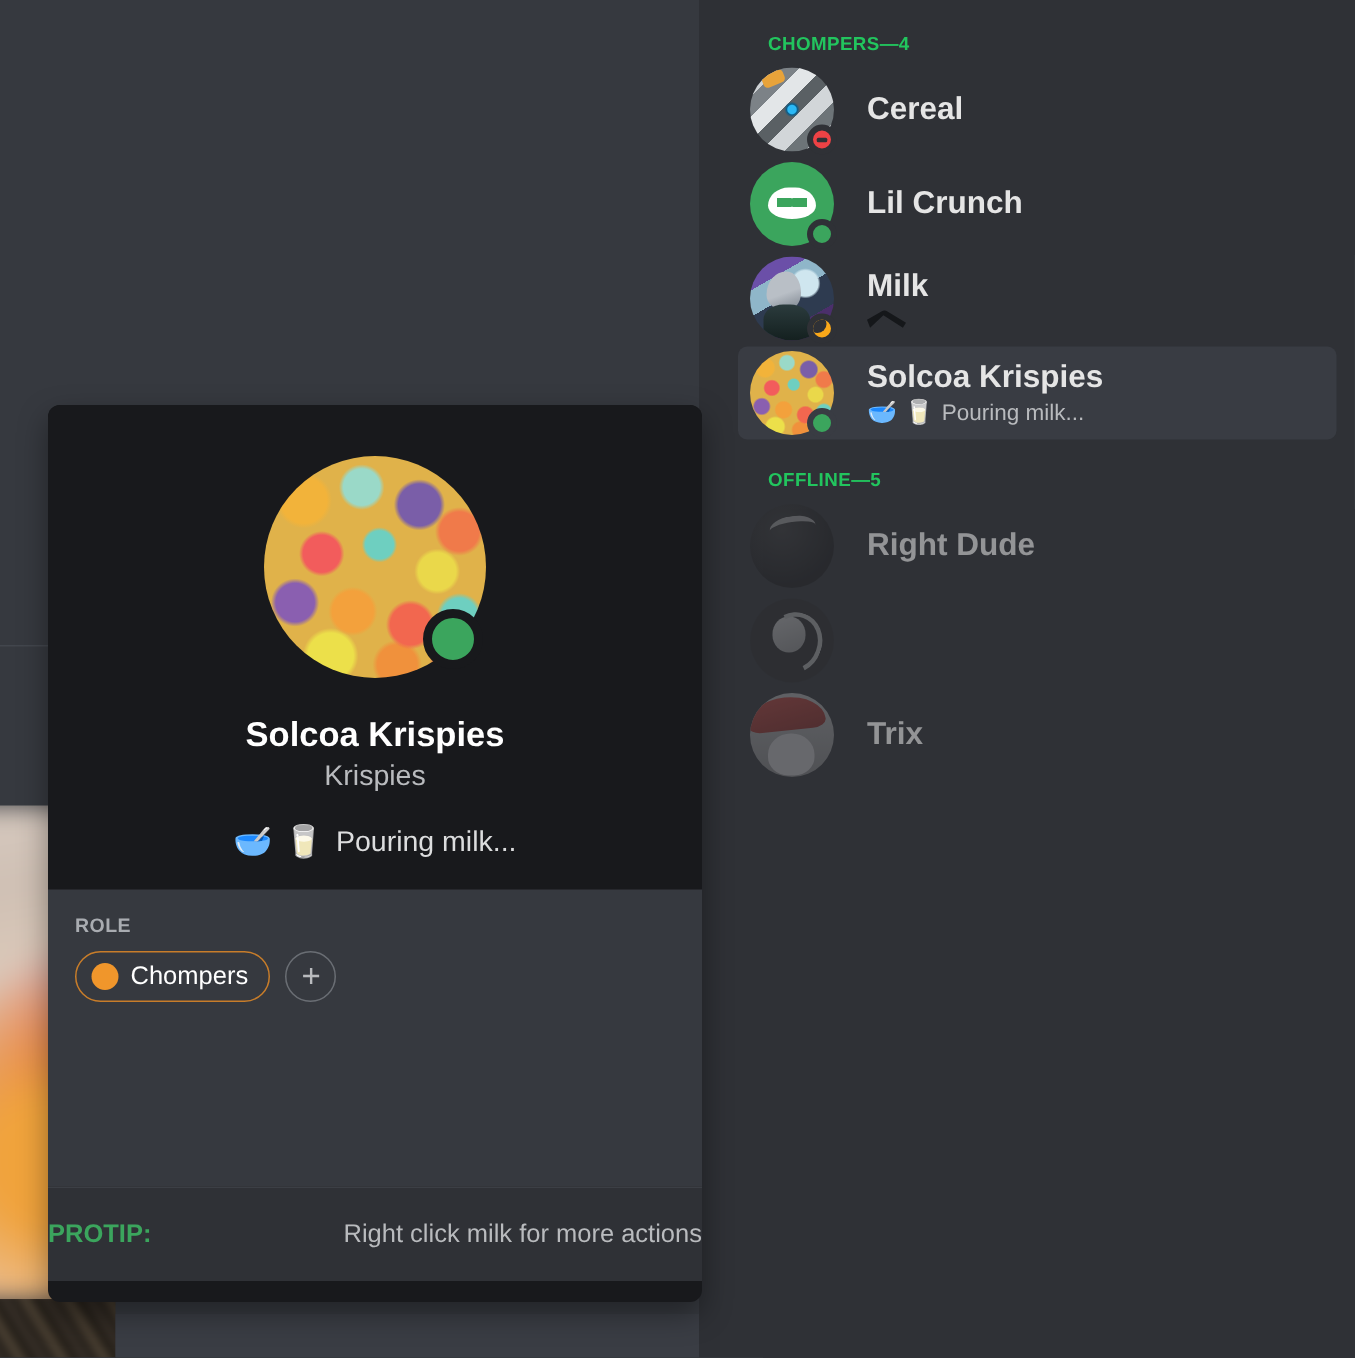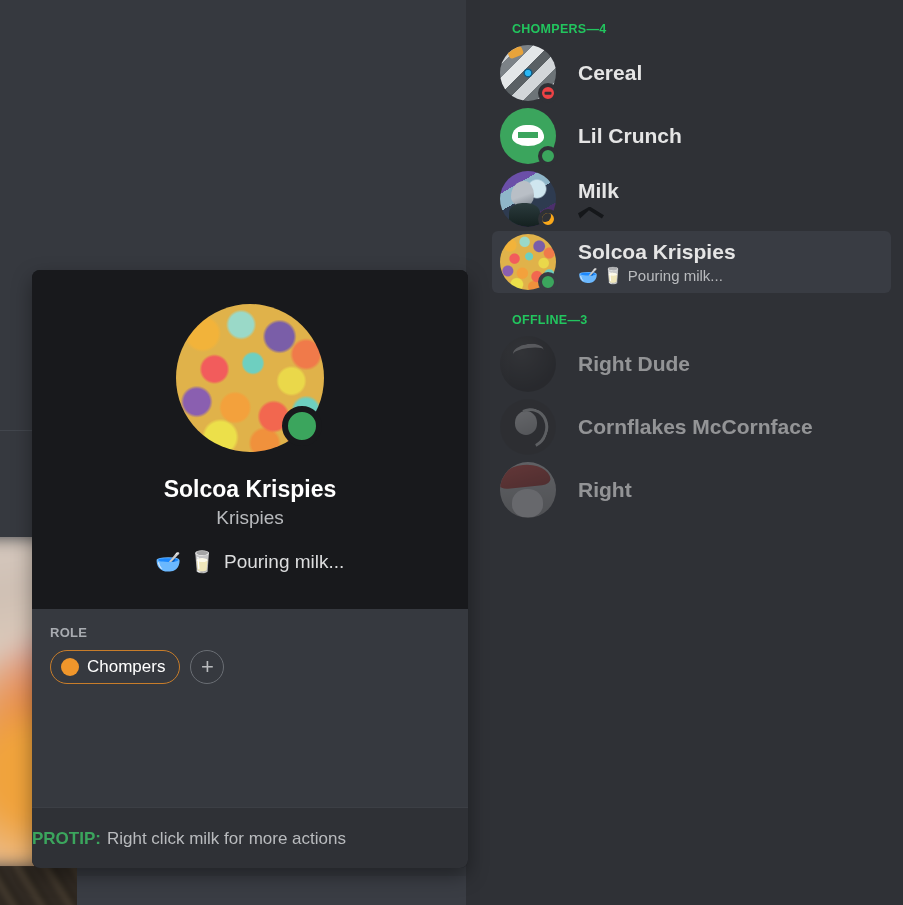--- a/index.html
+++ b/index.html
@@ -290,21 +290,20 @@
     margin-top: 22px;
     font-size: 19px; color: #dcddde;
     display: flex; align-items: center; justify-content: center; gap: 8px;
   }
   .p-custom .emj { font-size: 21px; line-height: 1; }
 
   .popout-body {
     background: #36393f;
     padding: 16px 18px 0 18px;
     height: 198px;
-    margin-top: 16px;
   }
   .sec-label {
     font-size: 13px; font-weight: bold; letter-spacing: .3px;
     color: #a9acb1; margin-bottom: 10px;
   }
   .role-row { display: flex; align-items: flex-start; gap: 10px; margin-bottom: 26px; }
   .role-pill {
     display: inline-flex; align-items: center; gap: 8px;
     height: 34px; padding: 0 14px 0 10px;
     border: 1px solid #c87d2a; border-radius: 17px;
@@ -316,21 +315,21 @@
     width: 34px; height: 34px; border-radius: 50%;
     border: 1px solid #6a6e74;
     display: flex; align-items: center; justify-content: center;
     color: #b9bbbe; font-size: 22px; line-height: 1;
     font-weight: 300;
   }
   .popout-footer {
     background: #2f3136;
     border-top: 1px solid #3c3f45;
     height: 63px;
-    display: flex; align-items: center; justify-content: flex-start;
+    display: flex; align-items: center; justify-content: space-between;
     font-size: 17px; color: #b9bbbe;
   }
   .protip-label { color: #3ba55d; font-weight: bold; margin-right: 6px; }
 </style>
 </head>
 <body>
 
 <div id="app">
 
   <div class="chat-area">
@@ -393,46 +392,43 @@
       <div class="mtext">
         <div class="mname">Solcoa Krispies</div>
         <div class="mstatus">
           <span class="emj">🥣</span>
           <span class="emj">🥛</span>
           <span>Pouring milk...</span>
         </div>
       </div>
     </div>
 
-    <div class="group-header">OFFLINE—3</div>
+    <div class="group-header">OFFLINE—5</div>
 
     <div class="member offline">
       <div class="avatar-wrap">
         <div class="avatar av-dude"></div>
       </div>
       <div class="mtext">
         <div class="mname">Right Dude</div>
       </div>
     </div>
 
     <div class="member offline">
       <div class="avatar-wrap">
         <div class="avatar av-corn"></div>
       </div>
-      <div class="mtext">
-        <div class="mname">Cornflakes McCornface</div>
-      </div>
     </div>
 
     <div class="member offline">
       <div class="avatar-wrap">
         <div class="avatar av-trix"></div>
       </div>
       <div class="mtext">
-        <div class="mname">Right</div>
+        <div class="mname">Trix</div>
       </div>
     </div>
 
   </div>
 
   <div class="popout">
 
     <div class="popout-top">
       <div class="p-avatar-wrap">
         <div class="p-avatar av-krispies"></div>

